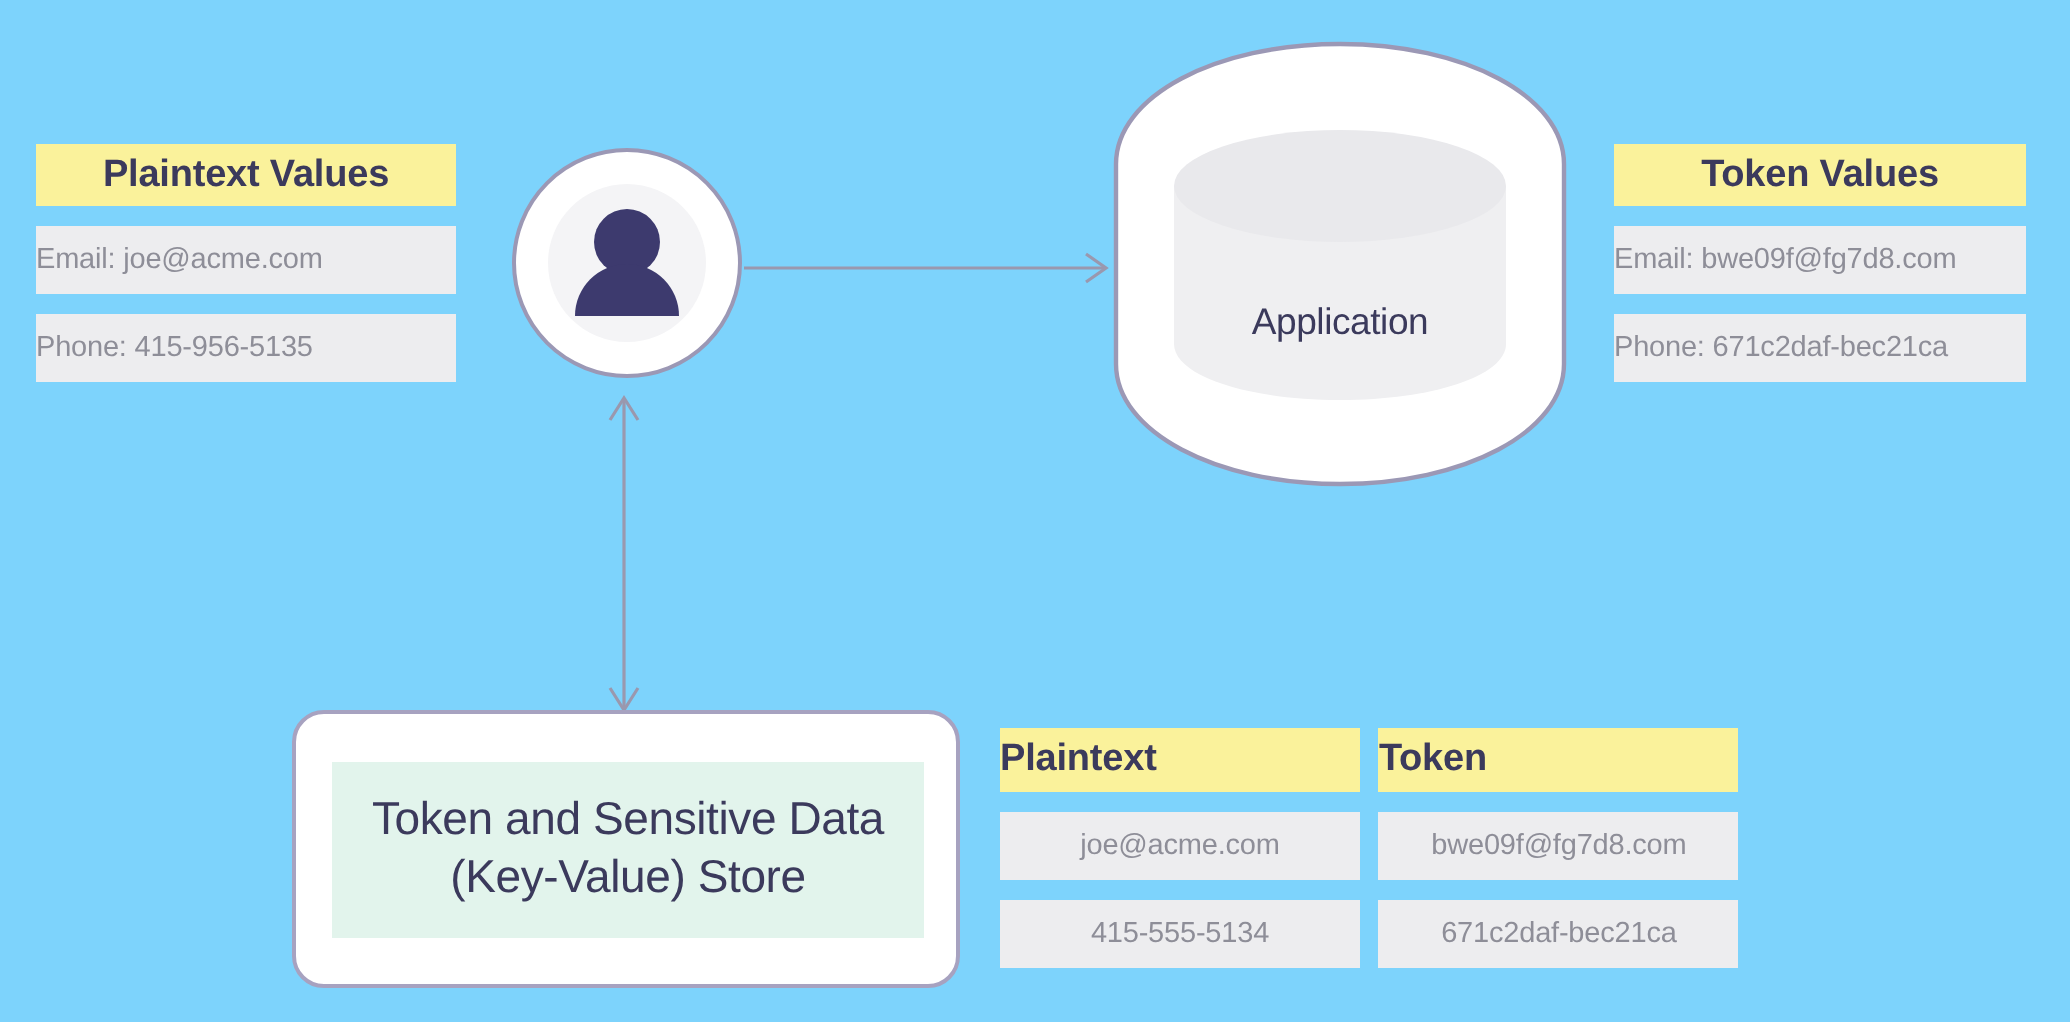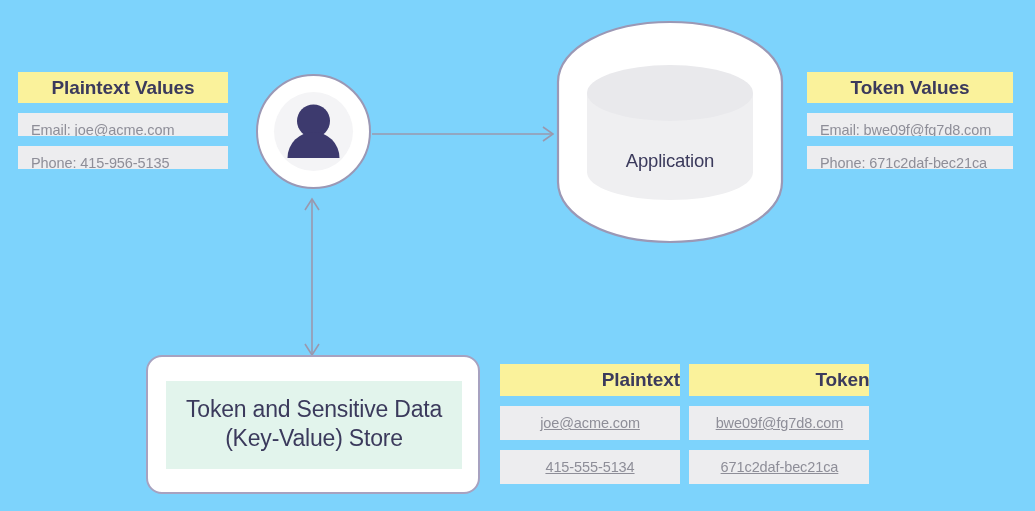--- a/index.html
+++ b/index.html
@@ -31,22 +31,21 @@
     text-align: center;
     line-height: 31px;
     height: 31px;
     letter-spacing: -0.1px;
   }
   .kv-row {
     background: #ededef;
     color: #8e8e98;
     font-size: 14.5px;
     line-height: 34px;
-    height: 23px;
-    padding-left: 13px;
+    height: 34px;
     margin-top: 10px;
     white-space: nowrap;
     overflow: hidden;
     letter-spacing: -0.1px;
   }
 
   
   #avatar-circle {
     position: absolute;
     left: 256px;
@@ -137,37 +136,36 @@
     display: inline-block;
     width: 180px;
     vertical-align: top;
   }
   .tbl-col + .tbl-col { margin-left: 5px; }
   .tbl-head {
     background: #faf29b;
     color: #3b3a5c;
     font-weight: bold;
     font-size: 19px;
-    text-align: right;
+    text-align: left;
     height: 32px;
     line-height: 32px;
     letter-spacing: -0.1px;
   }
   .tbl-cell {
     background: #ededef;
     color: #8e8e98;
     font-size: 14.5px;
     text-align: center;
     height: 34px;
     line-height: 34px;
     margin-top: 10px;
     white-space: nowrap;
     overflow: hidden;
     letter-spacing: -0.1px;
-    text-decoration: underline;
   }
 
   
   .arrow-svg { position: absolute; }
 </style>
 </head>
 <body>
 
 <div id="canvas">
 

